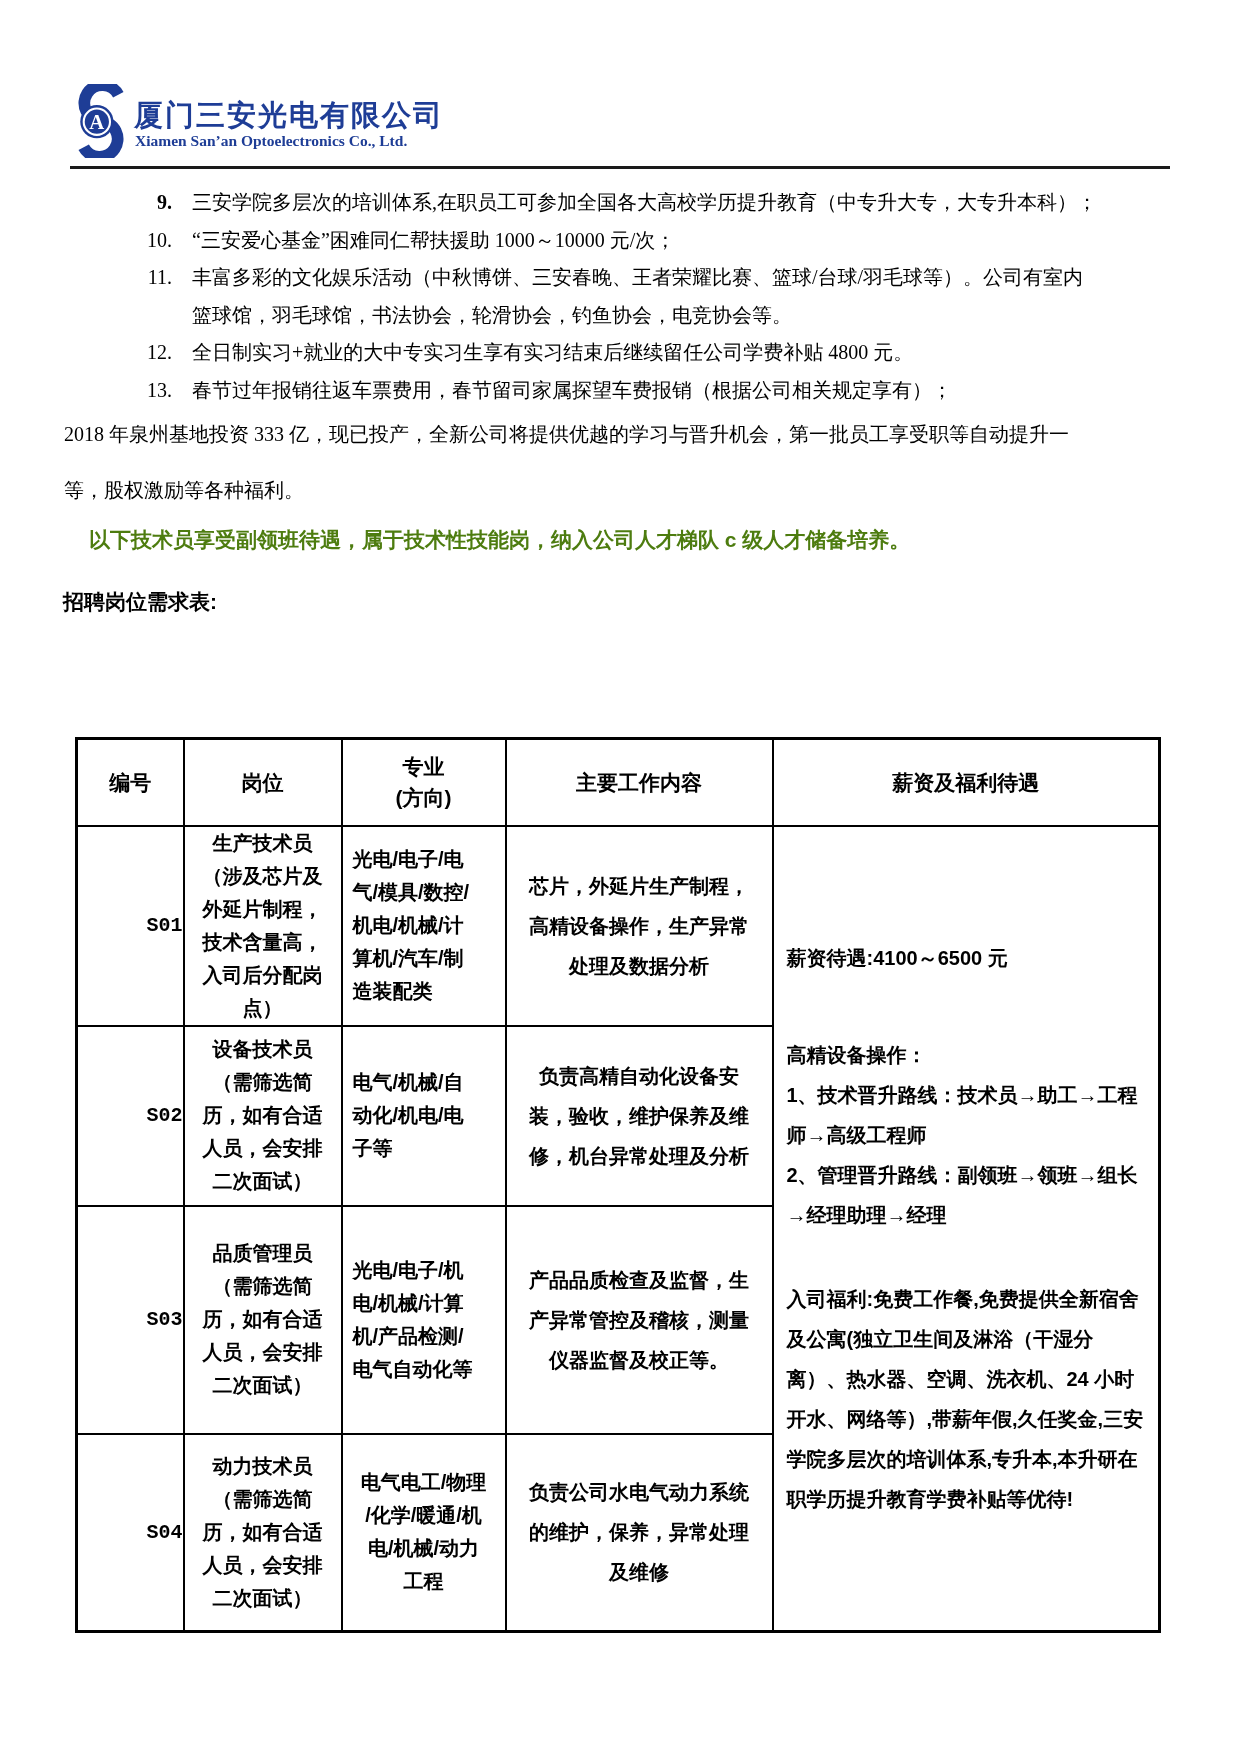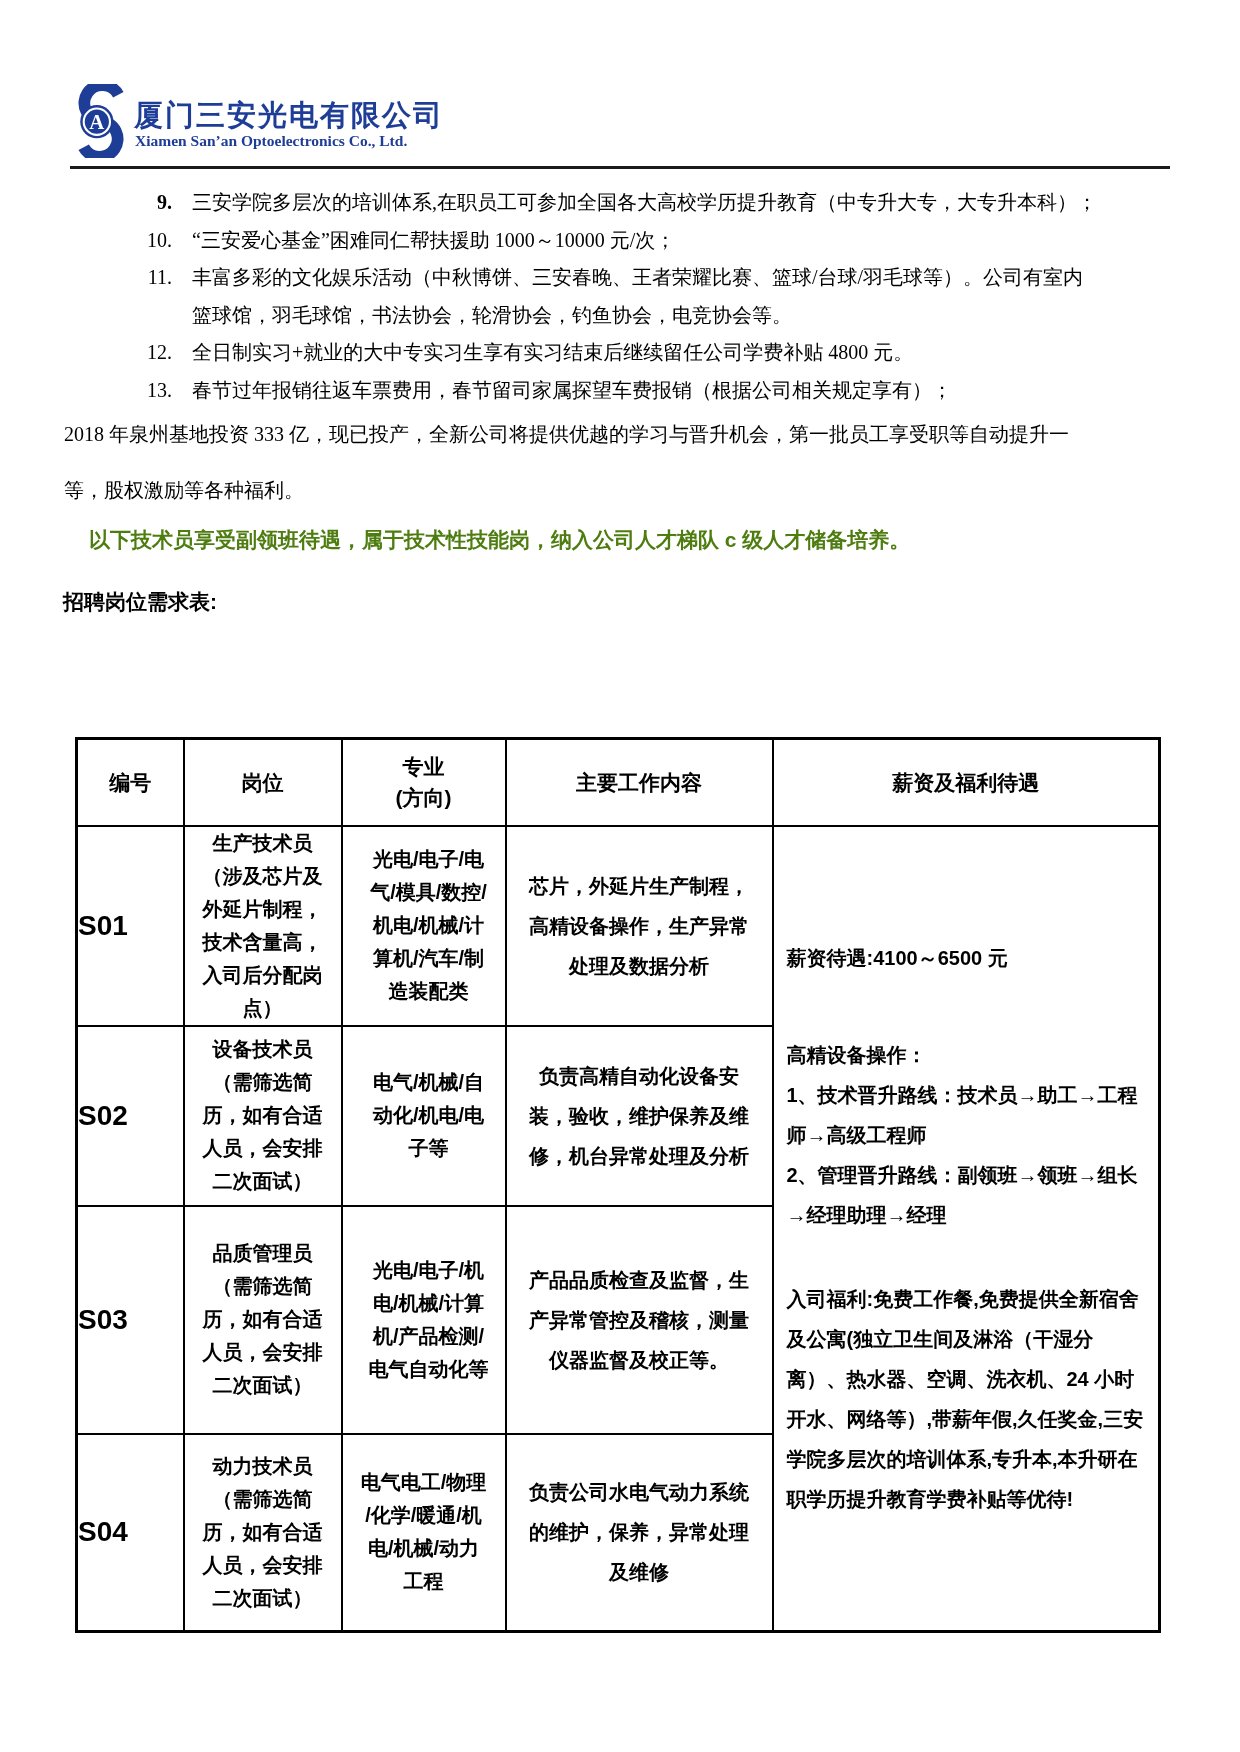--- a/index.html
+++ b/index.html
@@ -59,23 +59,23 @@
     font-family:"Liberation Sans", sans-serif; font-weight:bold; color:#000;
     border:3px solid #000;
   }
   table.jobs th, table.jobs td { border:2px solid #000; vertical-align:middle; }
   table.jobs th { font-size:21px; line-height:31px; white-space:pre-line; text-align:center; font-weight:bold; }
   tr.hdr   { height:87px; }
   tr.r-s01 { height:192px; }
   tr.r-s02 { height:180px; }
   tr.r-s03 { height:228px; }
   tr.r-s04 { height:198px; }
-  .c-id    { text-align:left; font-size:28px; }
+  .c-id    { text-align:right; font-size:20px;font-family:Liberation Mono, monospace; }
   .c-pos   { text-align:center; font-size:20px; line-height:33px; white-space:pre-line;margin-left:41px; }
-  .c-major { text-align:center; font-size:20px; line-height:33px; white-space:pre-line; padding-left:10px; }
+  .c-major { text-align:left; font-size:20px; line-height:33px; white-space:pre-line; padding-left:10px; }
   .c-major.centered { text-align:center; padding-left:0; }
   .c-duty  { text-align:center; font-size:20px; line-height:40px; white-space:pre-line; padding:0 4px; }
   .c-salary{ vertical-align:middle; text-align:left; font-size:20px; line-height:40px; padding:0 13px; }
   .c-salary .salary-line { margin-bottom:57px; }
   .c-salary .welfare { margin-top:44px; }
 </style>
 </head>
 <body>
 
 <div class="page">

